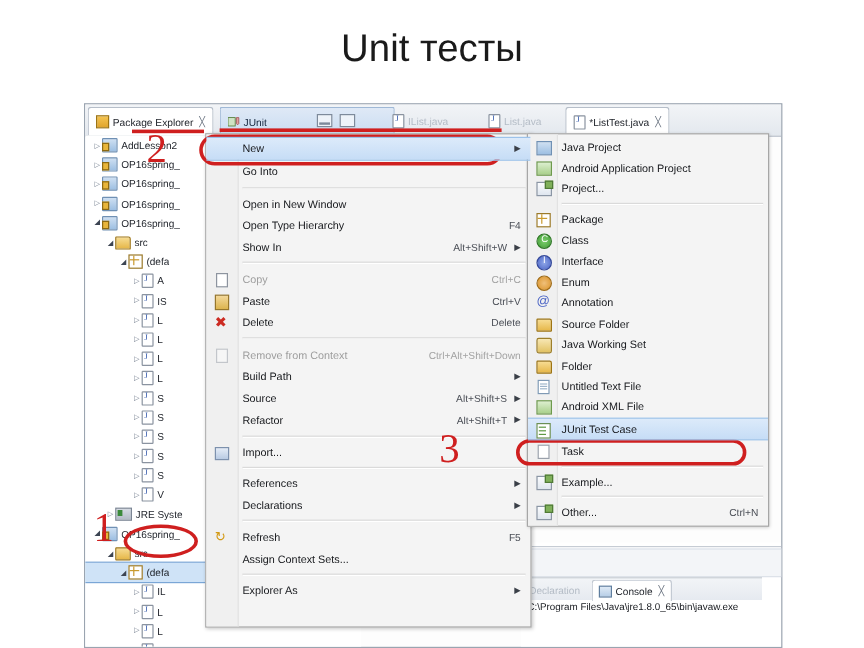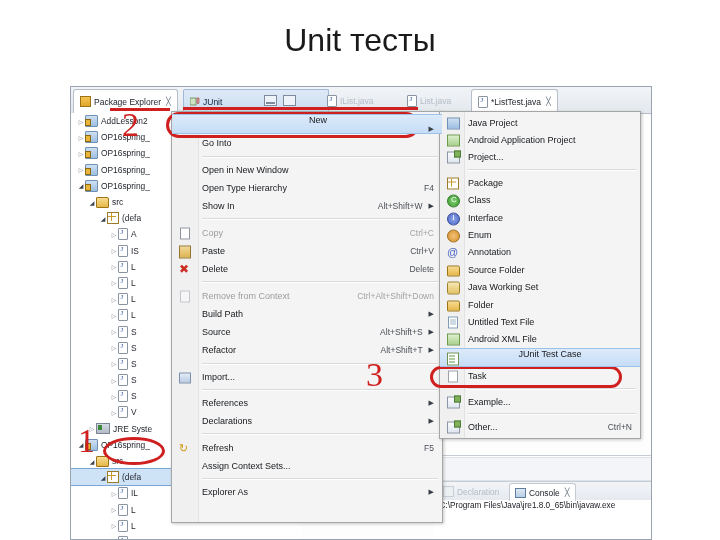--- a/index.html
+++ b/index.html
@@ -80,21 +80,21 @@
     position:absolute;left:100px;top:24px;width:270px;
     background:#f4f4f4;border:1px solid #a6a6a6;box-shadow:1px 1px 3px rgba(0,0,0,.22);
     padding:2px 0;
   }
   .ctxmenu .gutter{position:absolute;left:0;top:0;bottom:0;width:26px;background:#f0f0f0;border-right:1px solid #e2e2e2;}
   .mi{
     position:relative;display:flex;align-items:center;height:18.3px;
     padding-left:30px;padding-right:8px;font-size:9px;color:#16181c;z-index:2;
   }
   .mi.disabled{color:#9d9d9d;}
-  .mi.hl{background:linear-gradient(#dceafa,#c6ddf6);border-top:1px solid #9cc2ea;border-bottom:1px solid #9cc2ea;flex-direction:column;}
+  .mi.hl{background:linear-gradient(#dceafa,#c6ddf6);border-top:1px solid #9cc2ea;border-bottom:1px solid #9cc2ea;}
   .mi .acc{margin-left:auto;font-size:8.5px;color:#4b4f57;padding-left:12px;}
   .mi.disabled .acc{color:#a3a3a3;text-align:right;}
   .mi .caret{margin-left:6px;font-size:7px;color:#3a3f47;}
   .mi .micon{position:absolute;left:6px;top:50%;transform:translateY(-50%);width:13px;height:13px;}
   .msep{height:1px;margin:3px 4px 3px 30px;background:#dadada;border-bottom:1px solid #fff;}
 
   
   .submenu{
     position:absolute;left:368px;top:24px;width:200px;
     background:#f4f4f4;border:1px solid #a6a6a6;box-shadow:1px 1px 3px rgba(0,0,0,.22);
@@ -130,21 +130,21 @@
   .g-jtest:after{content:"";position:absolute;left:1px;top:2px;width:6px;height:1px;background:#5f9a45;box-shadow:0 3px 0 #5f9a45,0 6px 0 #5f9a45;}
   .g-other{left:1px;top:1px;width:11px;height:10px;background:linear-gradient(#fbfcfe,#dfe6ef);border:1px solid #8b96a5;}
   .g-other:after{content:"";position:absolute;left:6px;top:-2px;width:5px;height:5px;background:#7fb05a;border:1px solid #4f7a36;}
   .g-ws{left:1px;top:1px;width:11px;height:11px;background:linear-gradient(#f7e7b4,#e2c263);border:1px solid #9d7f2b;border-radius:2px;}
   .g-andr{left:1px;top:1px;width:11px;height:10px;background:linear-gradient(#dcefcf,#a9d08b);border:1px solid #6d9a4c;}
 
   
   .cons-edge{position:absolute;left:363px;top:365px;width:217px;bottom:0;background:#fff;}
   .cons-sep{position:absolute;left:363px;top:368px;width:217px;height:1px;background:#c6ccd4;}
   .cons-blank{position:absolute;left:364px;top:370px;width:215px;height:22px;background:#f3f5f8;border:1px solid #dde2e9;}
-  .cons-tabs{position:absolute;left:363px;top:394px;width:217px;height:18px;background:linear-gradient(#f2f4f7,#e6eaf0);border-top:1px solid #c6ccd4;}
+  .cons-tabs{position:absolute;left:347px;top:394px;width:217px;height:18px;background:linear-gradient(#f2f4f7,#e6eaf0);border-top:1px solid #c6ccd4;}
   .cons-tab{position:absolute;top:1px;height:17px;display:flex;align-items:center;gap:3px;padding:0 5px;font-size:8.4px;}
   .cons-tab.ghost{color:#b4bcc6;}
   .cons-tab.active{background:#fff;border:1px solid #c3cad3;border-bottom:none;border-radius:3px 3px 0 0;color:#1b1f26;}
   .cons-line{position:absolute;left:364px;top:414px;width:216px;font-size:8.2px;color:#171a1f;white-space:nowrap;}
   .ic-consol{width:9px;height:8px;background:linear-gradient(#dfeaf6,#b7cee6);border:1px solid #5f7e9f;flex:0 0 auto;}
   .ic-decl{width:9px;height:9px;background:#eef1f4;border:1px solid #c8ced6;flex:0 0 auto;}
 
   
   .annot{position:absolute;pointer-events:none;}
   .rnum{

